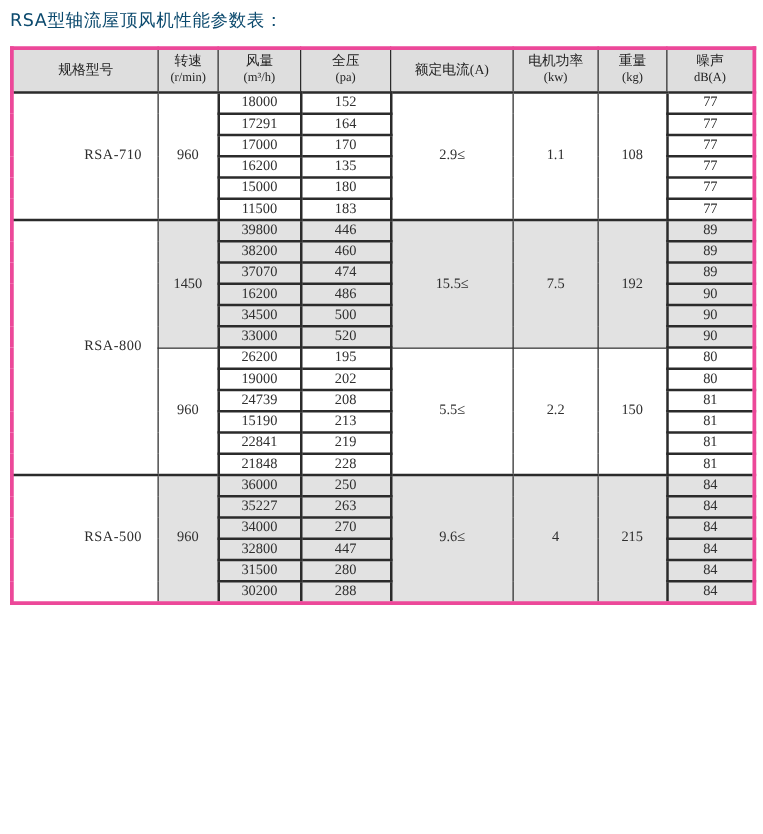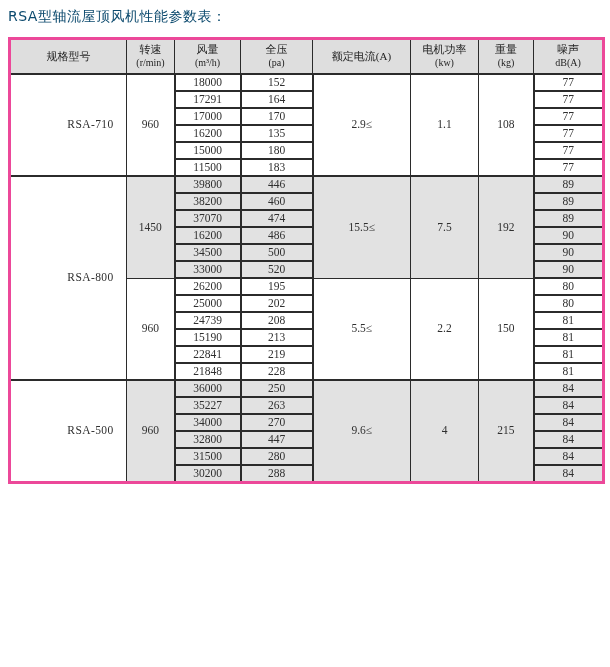--- a/index.html
+++ b/index.html
@@ -192,21 +192,21 @@
         <tr>
           <td class="merge" rowspan="6">960</td>
           <td class="sub">26200</td>
           <td class="sub">195</td>
           <td class="merge" rowspan="6">5.5≤</td>
           <td class="merge" rowspan="6">2.2</td>
           <td class="merge" rowspan="6">150</td>
           <td class="sub">80</td>
         </tr>
         <tr>
-          <td class="sub">25000</td>
+          <td class="sub">19000</td>
           <td class="sub">202</td>
           <td class="sub">80</td>
         </tr>
         <tr>
           <td class="sub">24739</td>
           <td class="sub">208</td>
           <td class="sub">81</td>
         </tr>
         <tr>
           <td class="sub">15190</td>

